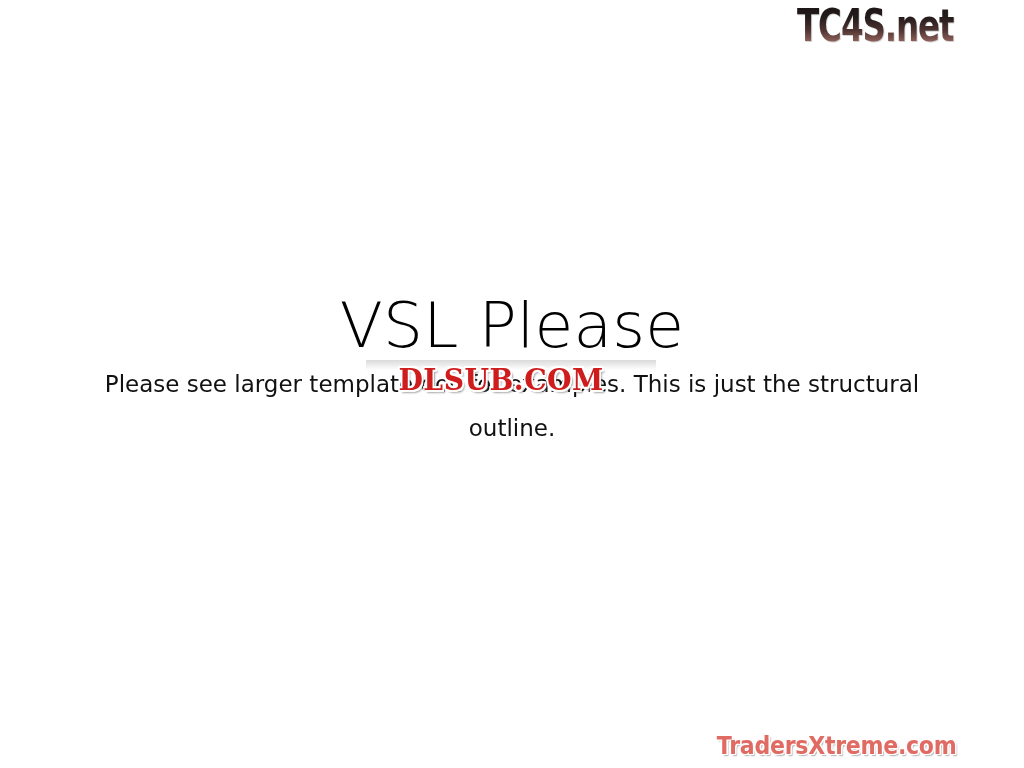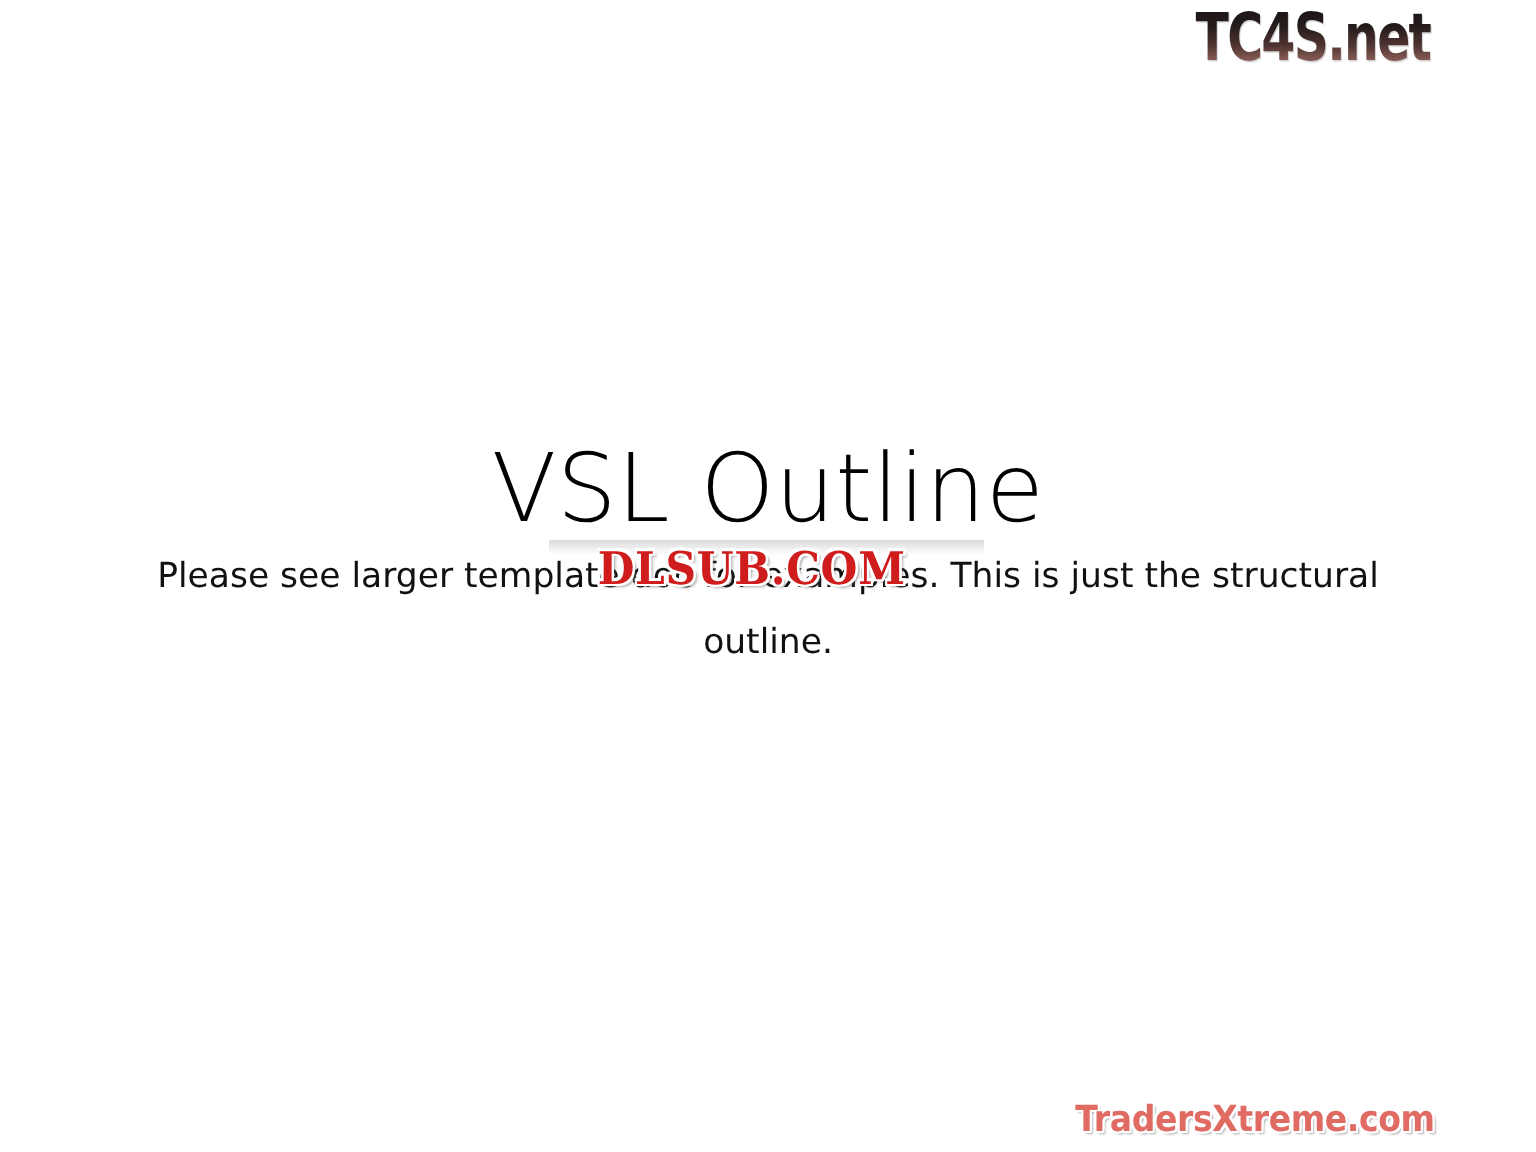--- a/index.html
+++ b/index.html
@@ -142,21 +142,21 @@
   }
 </style>
 </head>
 <body>
 
 <div id="slide">
 
   <div class="wm-tc4s">TC4S.net</div>
 
   <div class="text-block">
-    <h1 class="slide-title">VSL Outline</h1>
+    <h1 class="slide-title">VSL Please</h1>
     <p class="slide-subtitle">Please see larger template doc for examples. This is just the structural outline.</p>
   </div>
 
   <div class="wm-dlsub-plate"></div>
   <div class="wm-dlsub">DLSUB.COM</div>
 
   <div class="wm-traders">TradersXtreme.com</div>
 
 </div>
 

